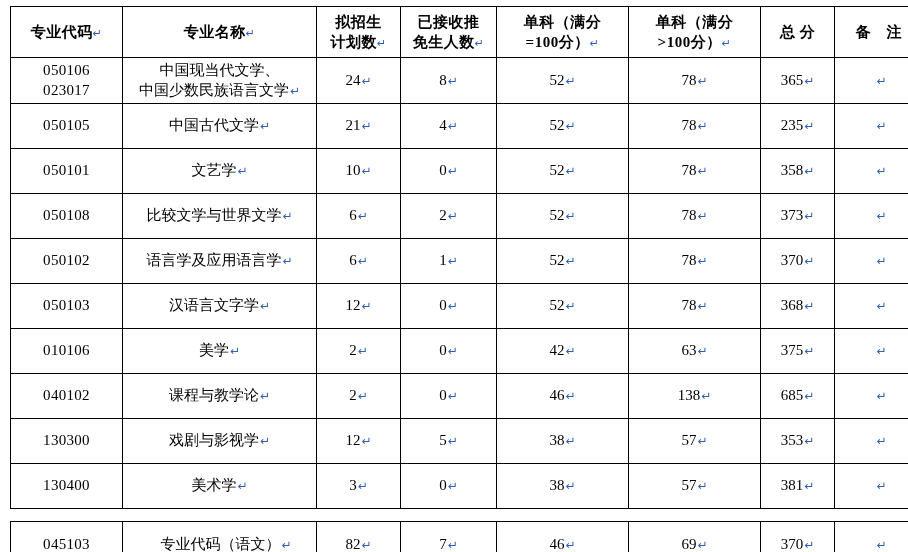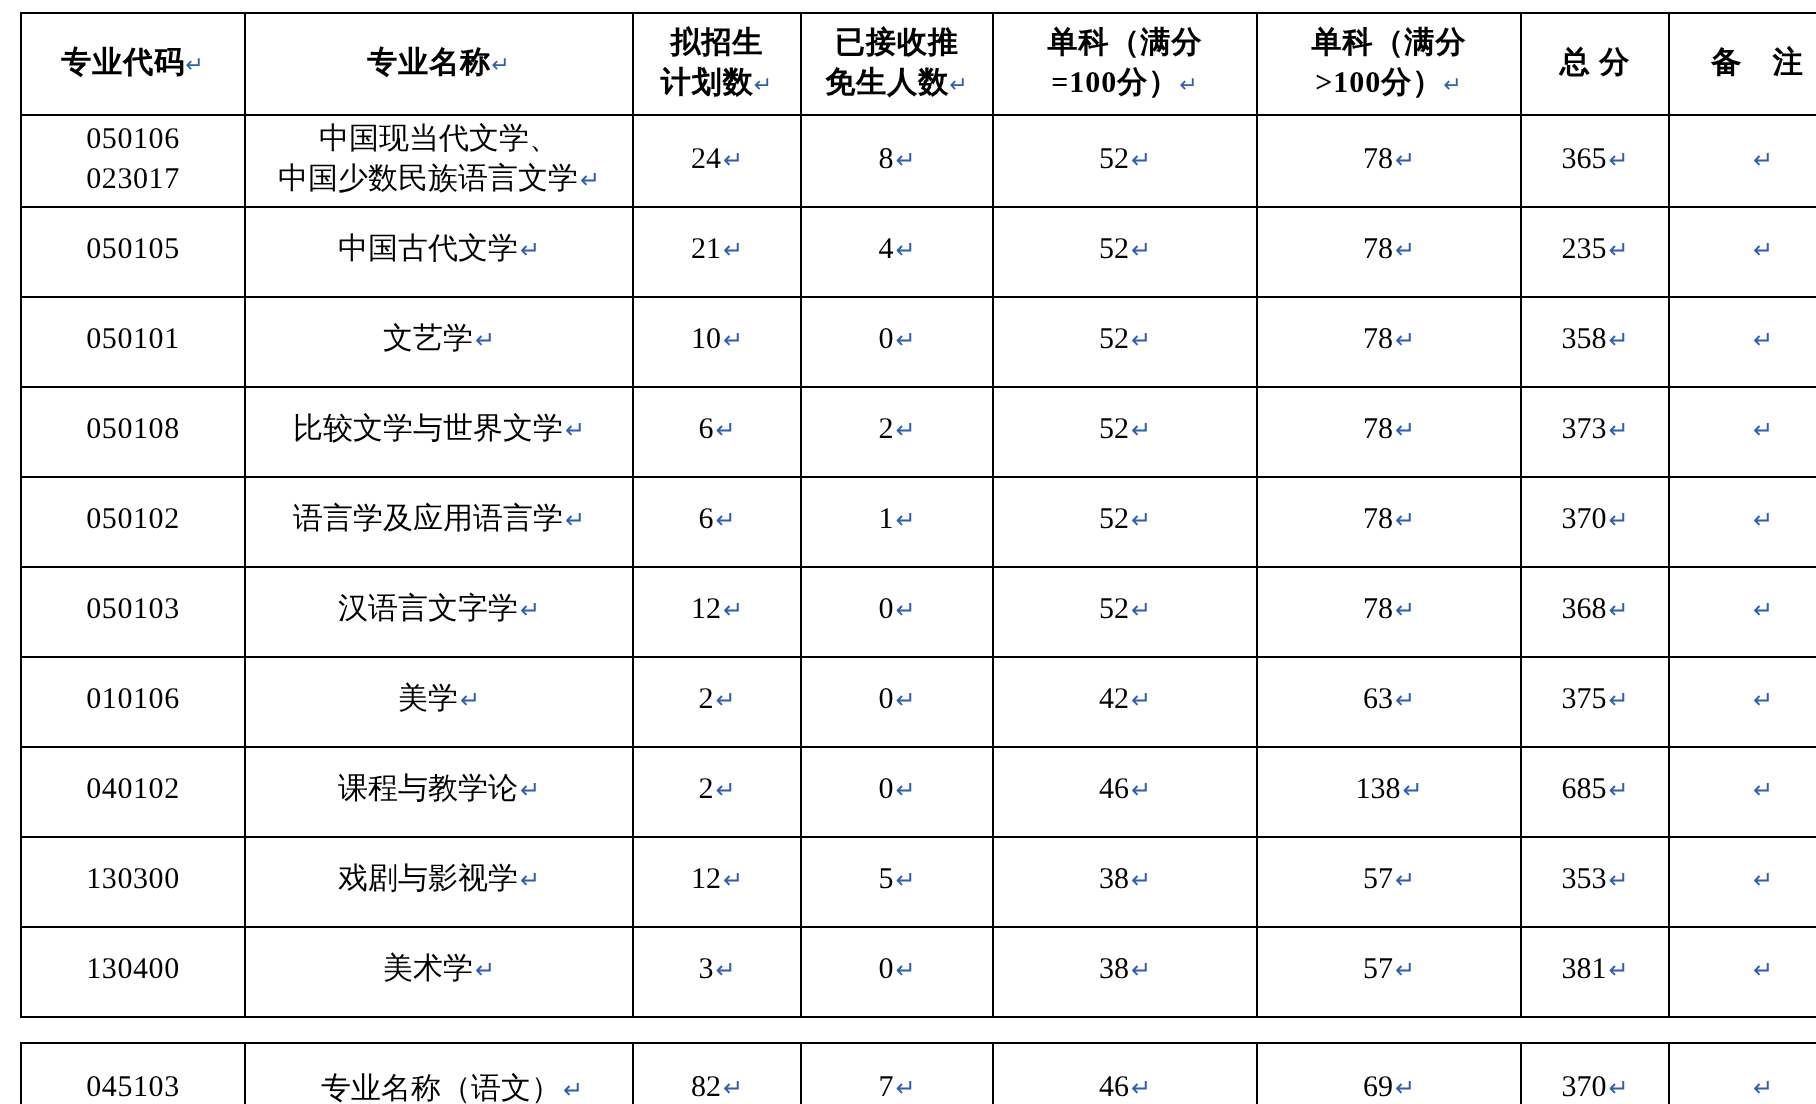--- a/index.html
+++ b/index.html
@@ -328,21 +328,21 @@
         <col class="col6">
         <col class="col7">
         <col class="col8">
     </colgroup>
     <tbody>
       <tr>
         <td class="code-cell">
           <span class="codeline">045103</span>
         </td>
         <td class="name-cell">
-          <span class="nameline"><span>专业名称（语文）</span><span class="pilcrow">↵</span></span>
+          <span class="nameline"><span>专业代码（语文）</span><span class="pilcrow">↵</span></span>
         </td>
         <td><span>82</span><span class="pilcrow">↵</span></td>
         <td><span>7</span><span class="pilcrow">↵</span></td>
         <td><span>46</span><span class="pilcrow">↵</span></td>
         <td><span>69</span><span class="pilcrow">↵</span></td>
         <td><span>370</span><span class="pilcrow">↵</span></td>
         <td><span class="empty-mark">↵</span></td>
       </tr>
     </tbody>
   </table>

